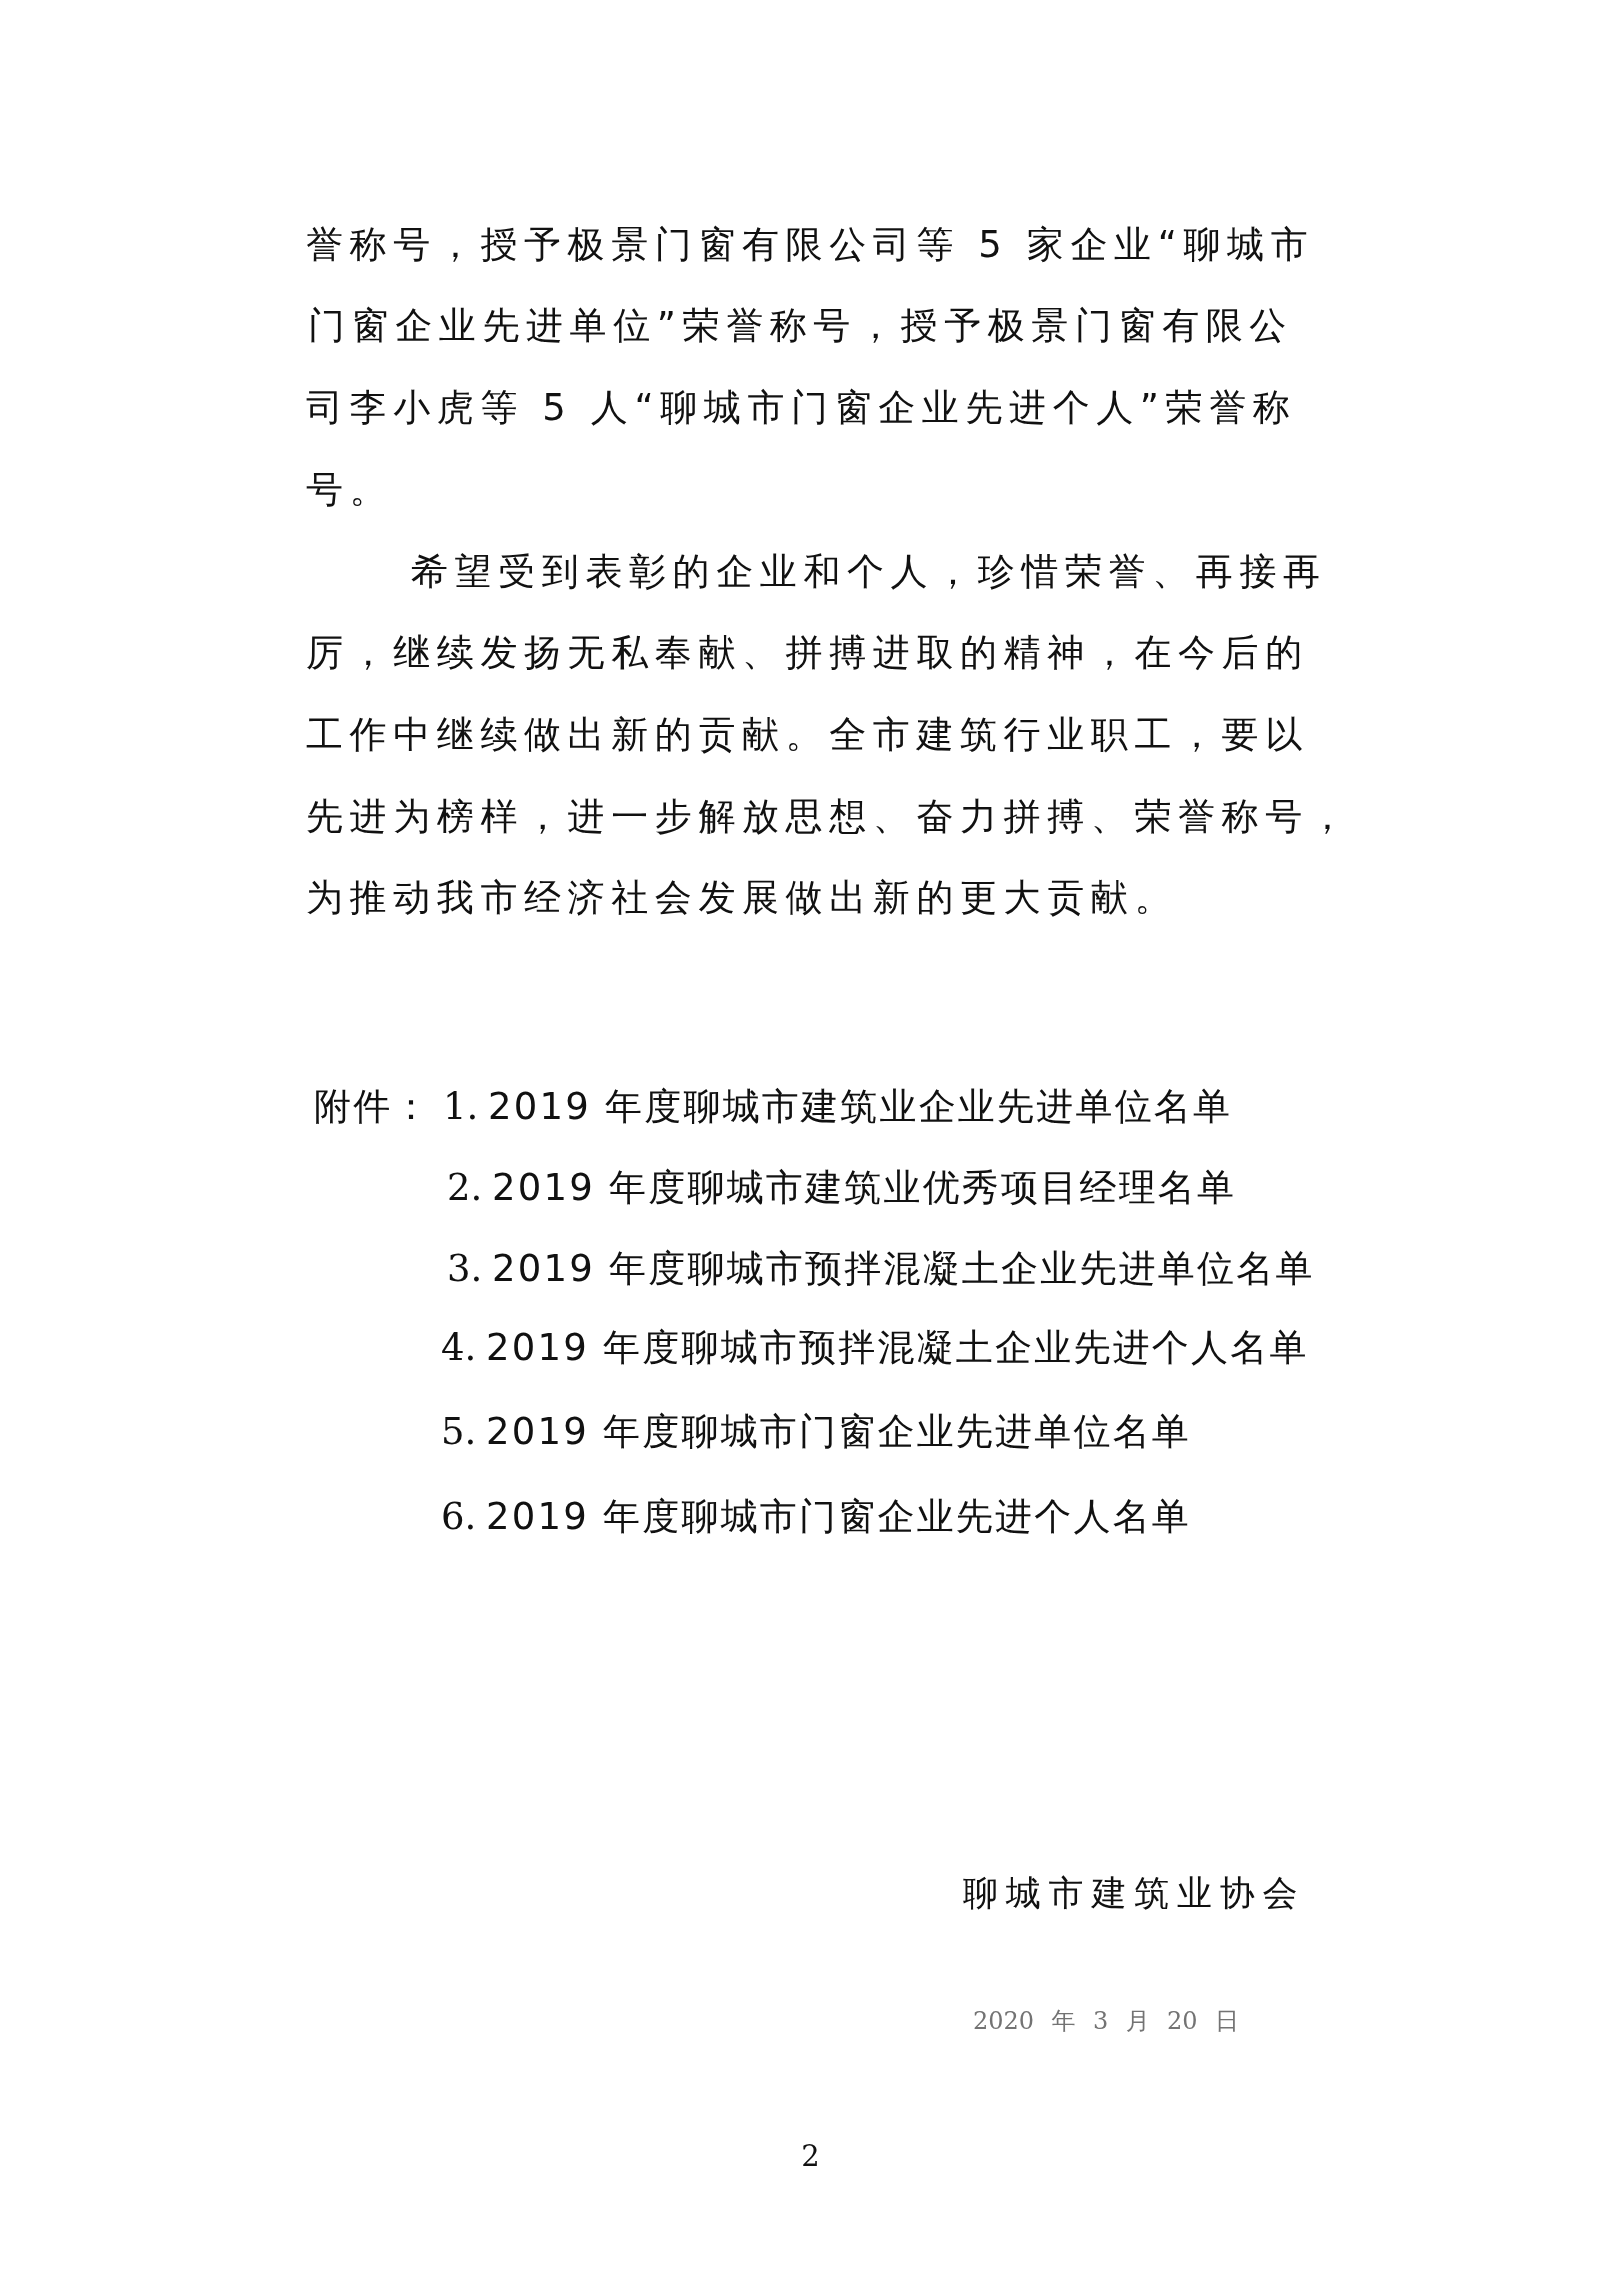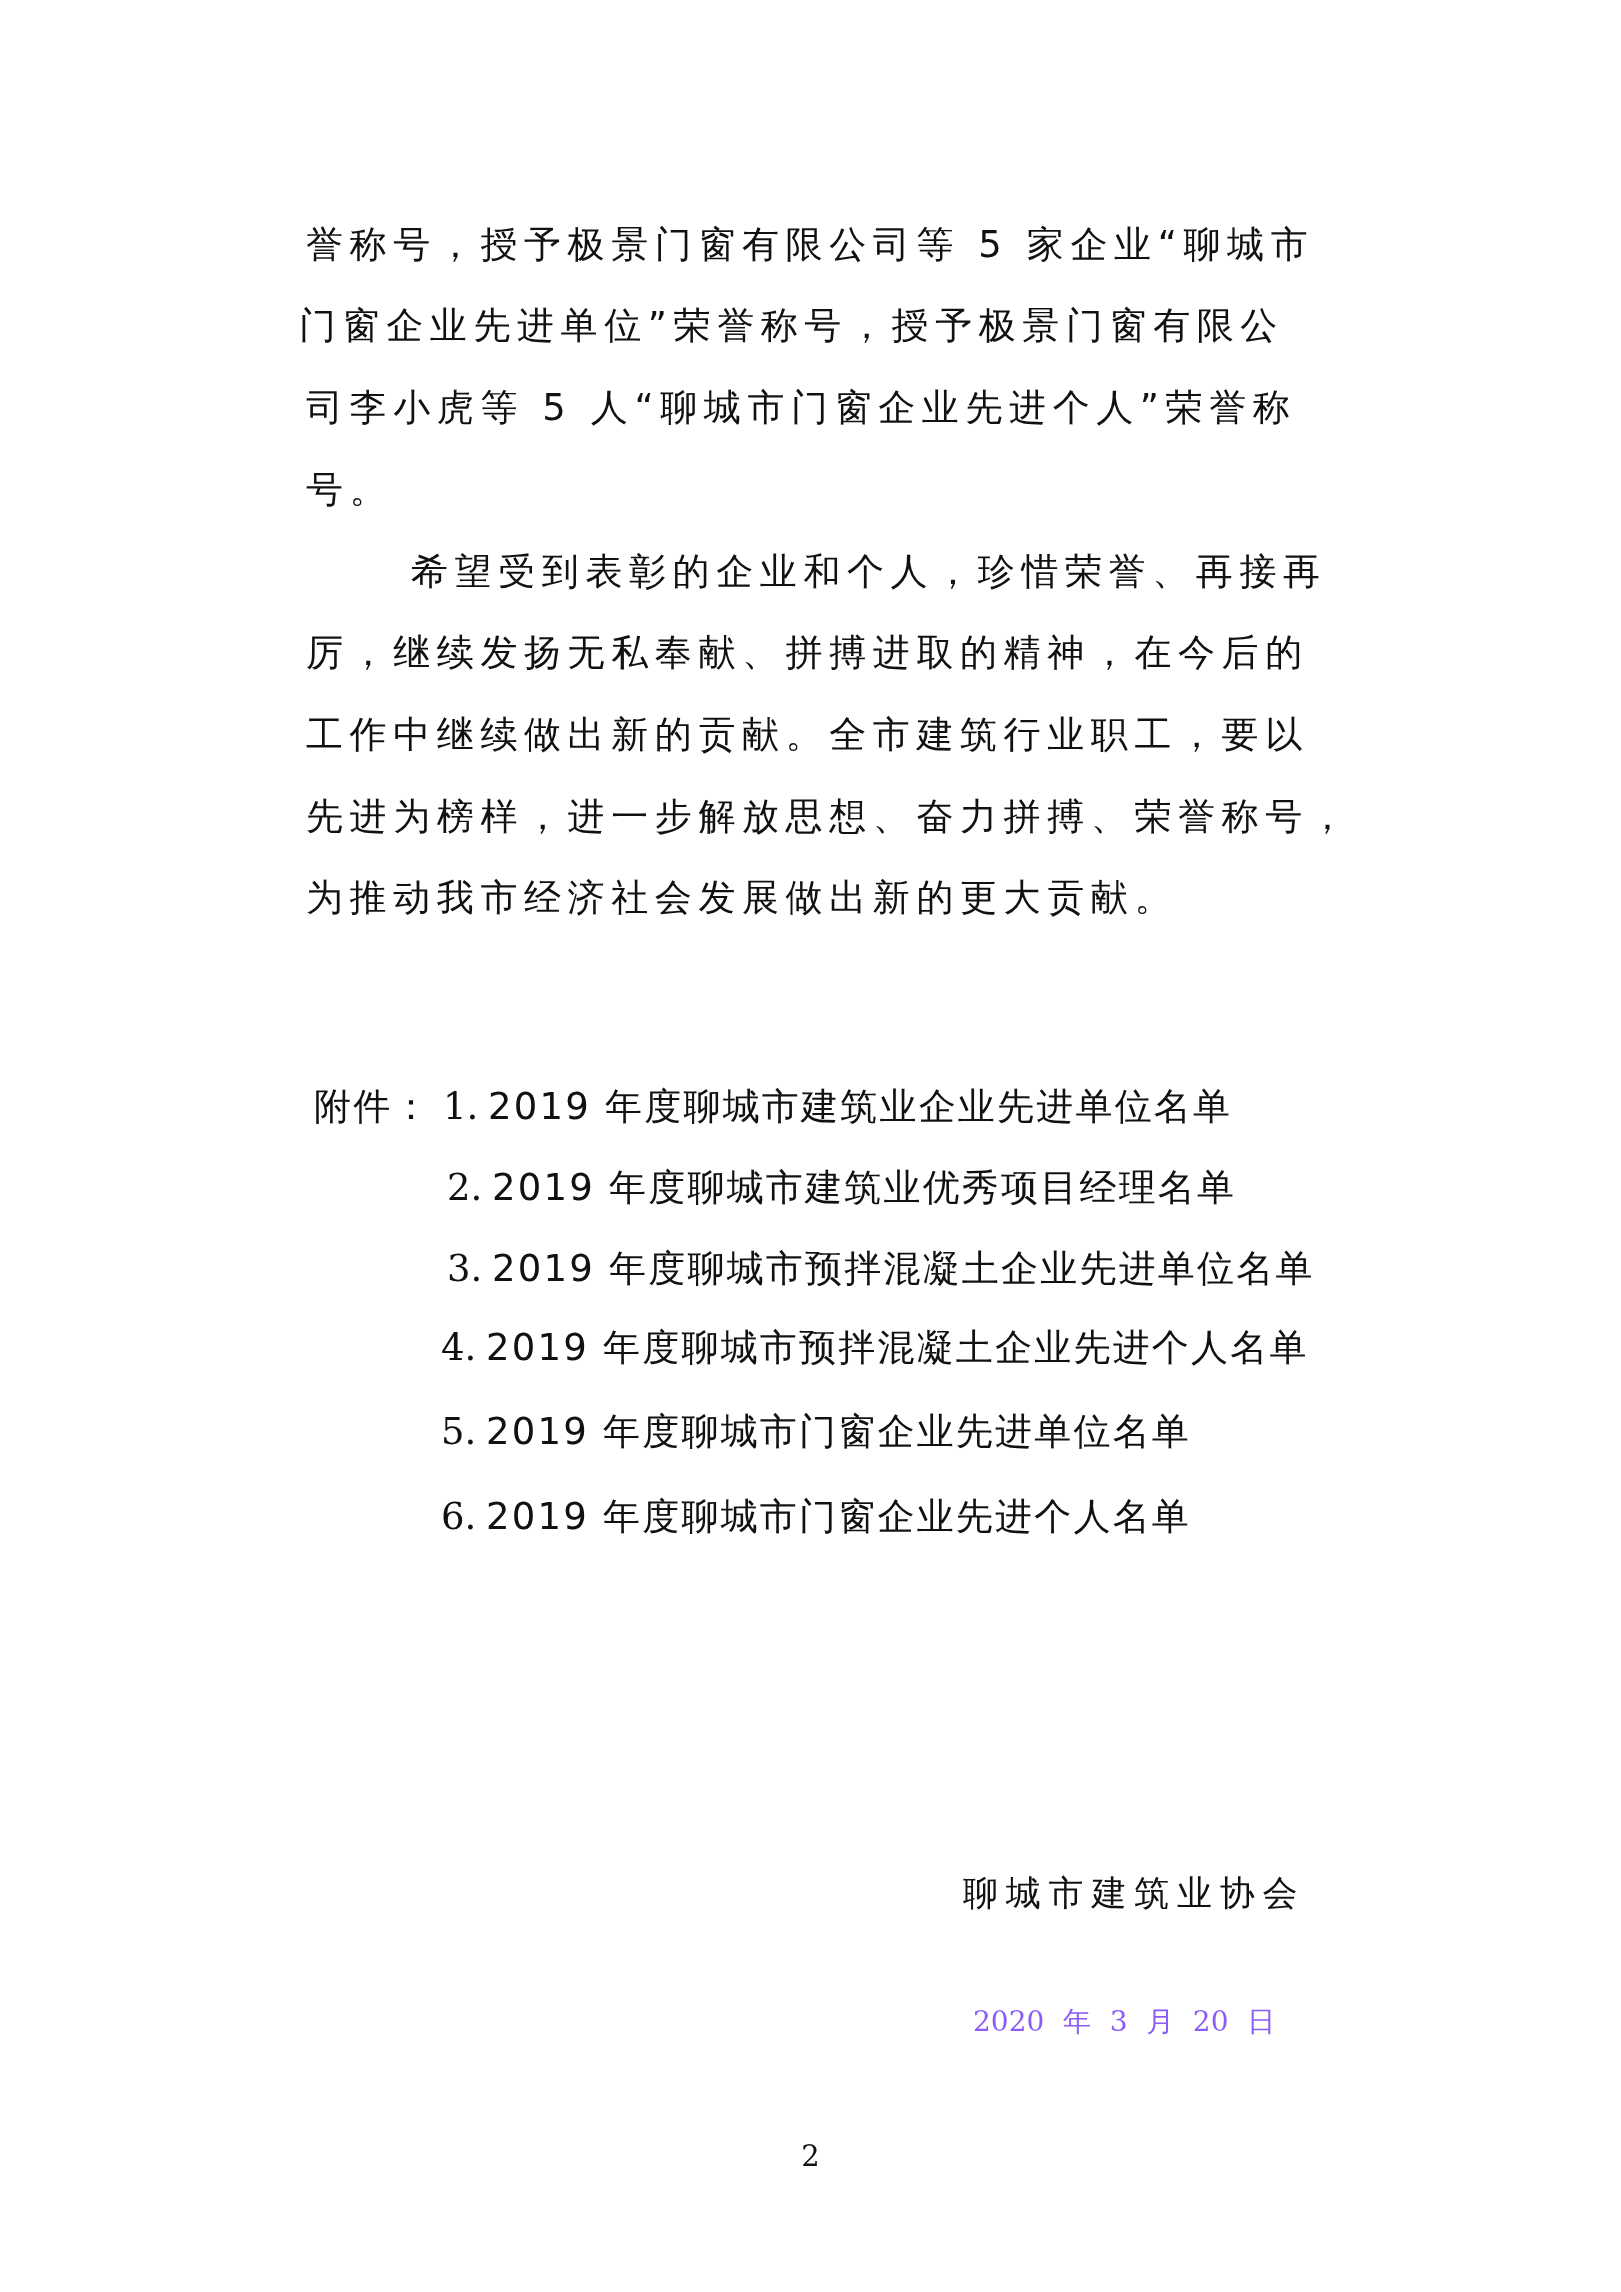--- a/index.html
+++ b/index.html
@@ -50,43 +50,43 @@
       white-space: nowrap;
       font-size: 35px;
       line-height: 43px;
       letter-spacing: 7.8px;
       font-family: "DejaVu Sans", sans-serif;
       color: #111111;
     }
     .date {
       position: absolute;
       white-space: nowrap;
-      font-size: 28px;
+      font-size: 24px;
       line-height: 43px;
       font-family: "DejaVu Serif", serif;
-      color: #8b5cf6;
+      color: #737373;
       word-spacing: 9.8px;
     }
     .pageno {
       position: absolute;
       font-family: "DejaVu Serif", serif;
       font-size: 29px;
       line-height: 35px;
       color: #111111;
       text-align: center;
       width: 39px;
     }
   </style>
 </head>
 <body>
 
 <div class="page">
 
   <div class="line" style="left:306px; top:222px;">誉称号，授予极景门窗有限公司等 5 家企业“聊城市</div>
-  <div class="line" style="left:299px; top:303px;">门窗企业先进单位”荣誉称号，授予极景门窗有限公</div>
+  <div class="line" style="left:308px; top:303px;">门窗企业先进单位”荣誉称号，授予极景门窗有限公</div>
   <div class="line" style="left:306px; top:385px;">司李小虎等 5 人“聊城市门窗企业先进个人”荣誉称</div>
   <div class="line" style="left:306px; top:467px;">号。</div>
 
   <div class="line" style="left:411px; top:549px;">希望受到表彰的企业和个人，珍惜荣誉、再接再</div>
   <div class="line" style="left:306px; top:630px;">厉，继续发扬无私奉献、拼搏进取的精神，在今后的</div>
   <div class="line" style="left:306px; top:712px;">工作中继续做出新的贡献。全市建筑行业职工，要以</div>
   <div class="line" style="left:306px; top:794px;">先进为榜样，进一步解放思想、奋力拼搏、荣誉称号，</div>
   <div class="line" style="left:306px; top:875px;">为推动我市经济社会发展做出新的更大贡献。</div>
 
   <div class="attach" style="left:314px; top:1084px;">

